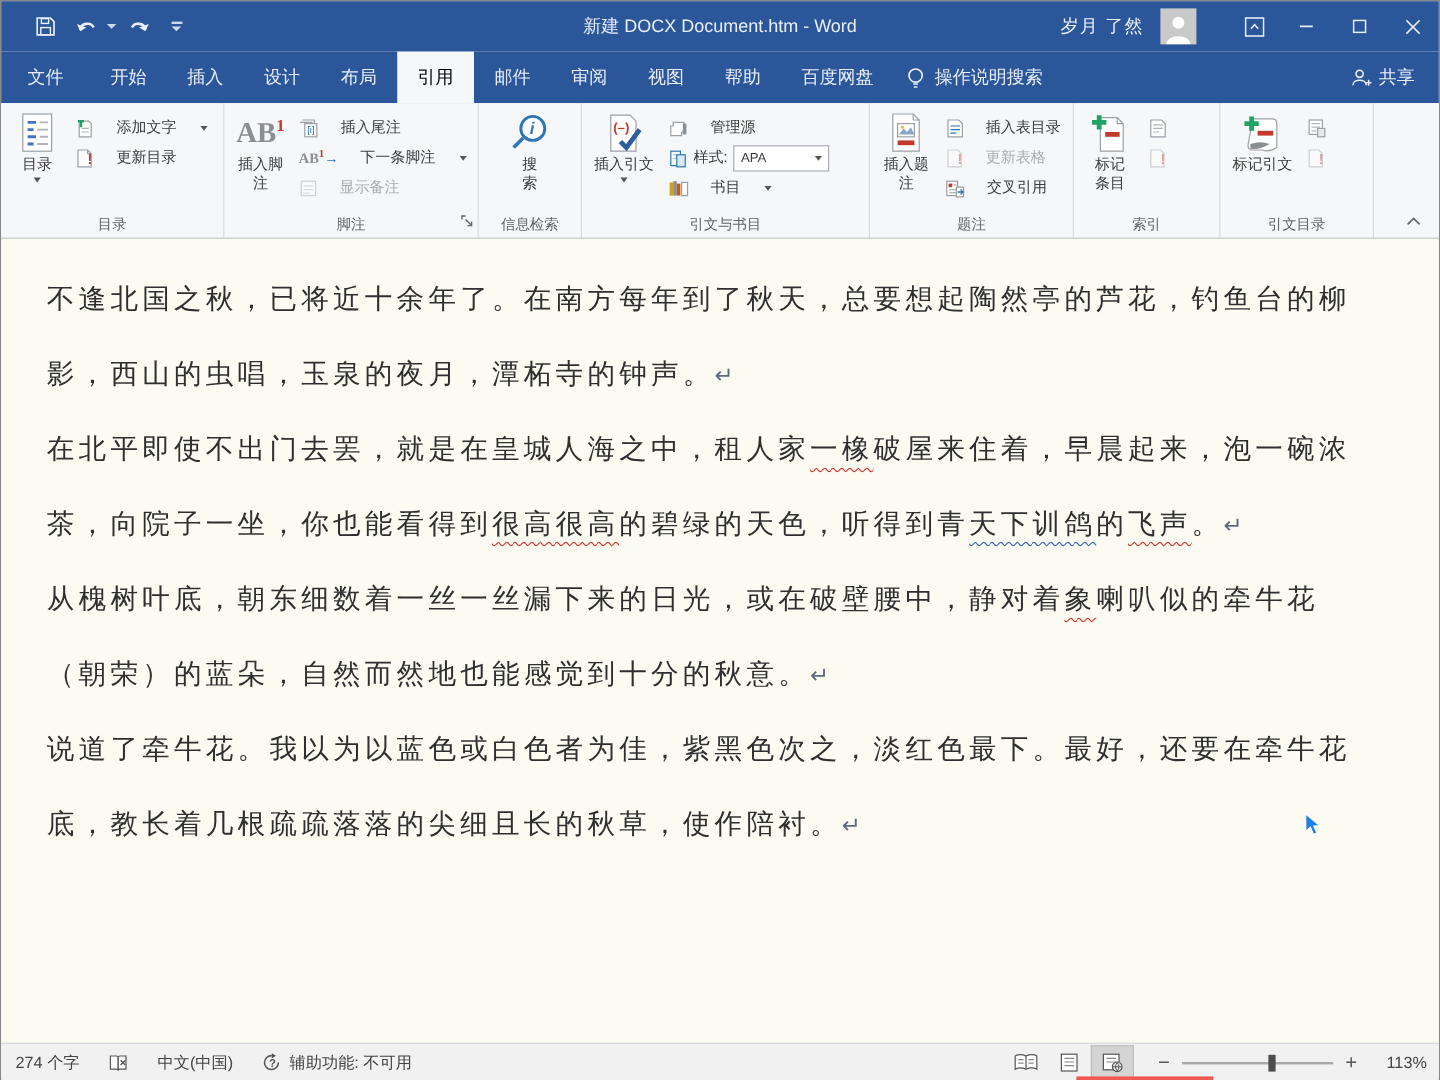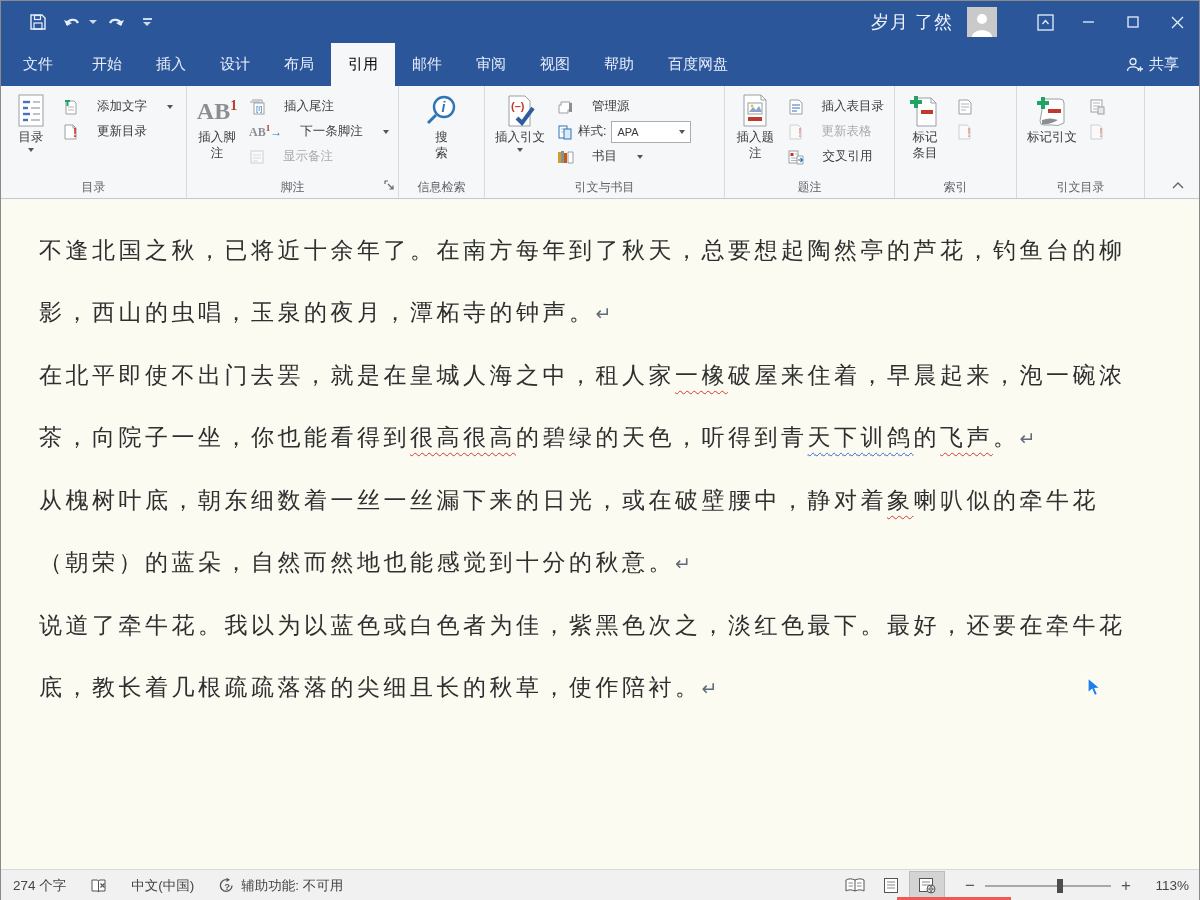--- a/index.html
+++ b/index.html
@@ -11,21 +11,21 @@
   .titlebar { position:absolute; left:0; top:0; width:100%; height:42px;
     background:#2b579a; display:flex; align-items:center; color:#dfe7f5; }
   .qat { display:flex; align-items:center; gap:4px; padding-left:22px; }
   .qat-btn { width:30px; height:30px; display:flex; align-items:center; justify-content:center; }
   .qat svg { display:block; }
   .mini-chev { width:0;height:0;border-left:4px solid transparent;border-right:4px solid transparent;border-top:4px solid #cfd9ec; margin-left:-2px; }
   .qat-sep { display:flex; flex-direction:column; align-items:center; margin-left:8px; gap:2px; }
   .qat-sep .bar{ width:9px; height:2px; background:#cfd9ec; }
   .win-title { position:absolute; left:0; right:0; text-align:center; font-size:15px; color:#e8eefb; pointer-events:none; }
   .tb-right { margin-left:auto; display:flex; align-items:center; height:100%; }
-  .tb-user { font-size:18px; color:#eef3fc; margin-right:14px; letter-spacing:1px; }
+  .tb-user { font-size:15px; color:#eef3fc; margin-right:14px; letter-spacing:1px; }
   .avatar { width:30px; height:30px; background:#c9c9c9; display:flex; align-items:flex-end; justify-content:center; overflow:hidden; margin-right:26px; }
   .win-btn { width:44px; height:42px; display:flex; align-items:center; justify-content:center; color:#e8eefb; }
   .win-btn svg{ display:block; }
 
   
   .tabrow { position:absolute; left:0; top:42px; width:100%; height:43px; background:#2b579a;
     display:flex; align-items:stretch; color:#e9eefb; font-size:15px; }
   .tab { display:flex; align-items:center; padding:0 17px; cursor:default; }
   .tab.file { padding:0 22px; }
   .tab.active { background:#f6f7f9; color:#000000; }
@@ -108,20 +108,21 @@
         <svg width="20" height="16" viewBox="0 0 20 16">
             <path d="M15 11 C15 5, 6 4, 4 9" fill="none" stroke="#e8eefb" stroke-width="2.2"></path>
             <path d="M18 6 L15 12 L10 9 Z" fill="#e8eefb"></path>
           </svg>
       </div>
       <div class="qat-sep">
         <div class="bar"></div>
         <div class="mini-chev"></div>
       </div>
     </div>
+    <div class="win-title">新建 DOCX Document.htm - Word</div>
     <div class="tb-right">
       <div class="tb-user">岁月 了然</div>
       <div class="avatar">
         <svg width="26" height="26" viewBox="0 0 26 26">
             <circle cx="13" cy="8" r="5" fill="#fff"></circle>
             <path d="M3 26 C3 17, 23 17, 23 26 Z" fill="#fff"></path>
           </svg>
       </div>
       <div class="win-btn">
         <svg width="17" height="17" viewBox="0 0 17 17">
@@ -152,20 +153,28 @@
     <div class="tab">开始</div>
     <div class="tab">插入</div>
     <div class="tab">设计</div>
     <div class="tab">布局</div>
     <div class="tab active">引用</div>
     <div class="tab">邮件</div>
     <div class="tab">审阅</div>
     <div class="tab">视图</div>
     <div class="tab">帮助</div>
     <div class="tab">百度网盘</div>
+    <div class="tellme">
+      <svg width="16" height="20" viewBox="0 0 16 20">
+          <circle cx="8" cy="8" r="5.5" fill="none" stroke="#e8eefb" stroke-width="1.4"></circle>
+          <line x1="6" y1="15" x2="10" y2="15" stroke="#e8eefb" stroke-width="1.4"></line>
+          <line x1="6.5" y1="17.5" x2="9.5" y2="17.5" stroke="#e8eefb" stroke-width="1.4"></line>
+        </svg>
+      <span>操作说明搜索</span>
+    </div>
     <div class="share">
       <svg width="18" height="18" viewBox="0 0 18 18">
           <circle cx="8" cy="5.5" r="3" fill="none" stroke="#e8eefb" stroke-width="1.3"></circle>
           <path d="M2.5 15 C2.5 9.5, 13.5 9.5, 13.5 15" fill="none" stroke="#e8eefb" stroke-width="1.3"></path>
           <path d="M13 13 h5 M15.5 10.5 v5" stroke="#e8eefb" stroke-width="1.3"></path>
         </svg>
       <span>共享</span>
     </div>
   </div>
 

